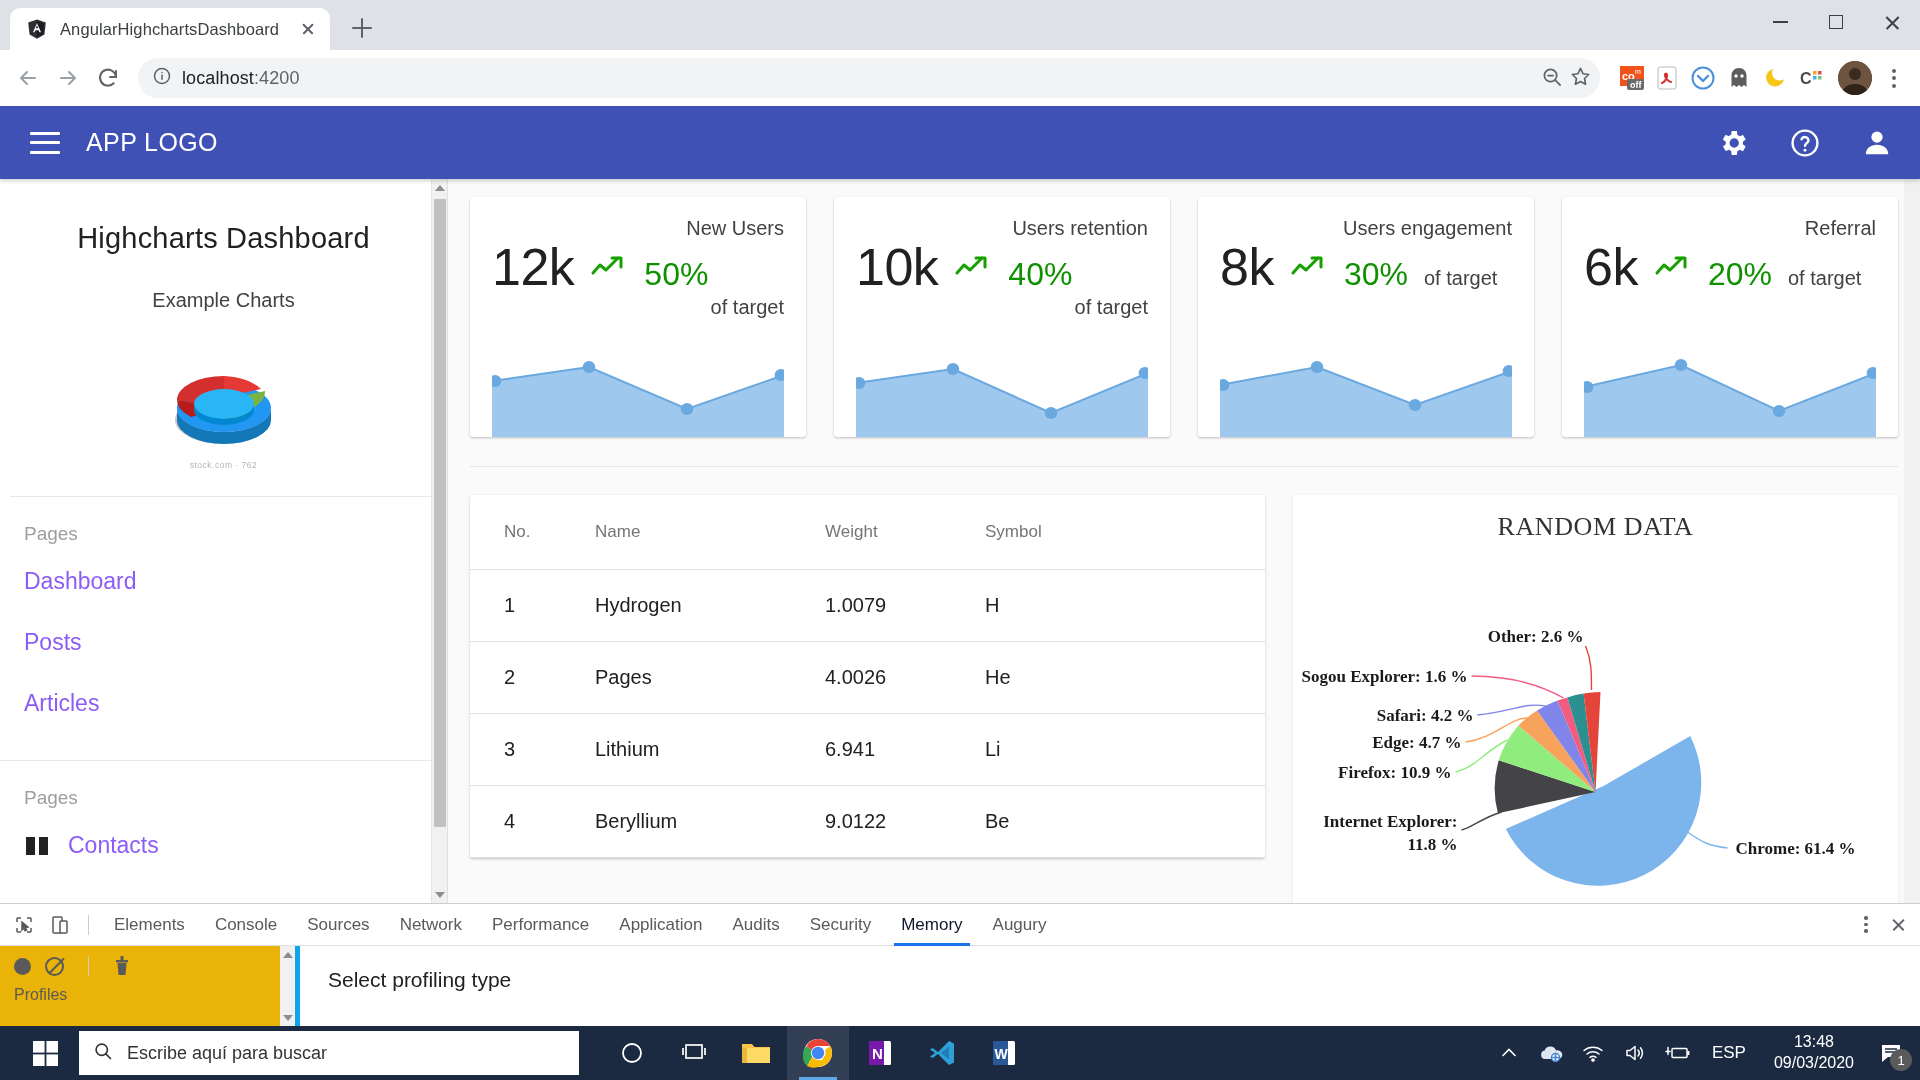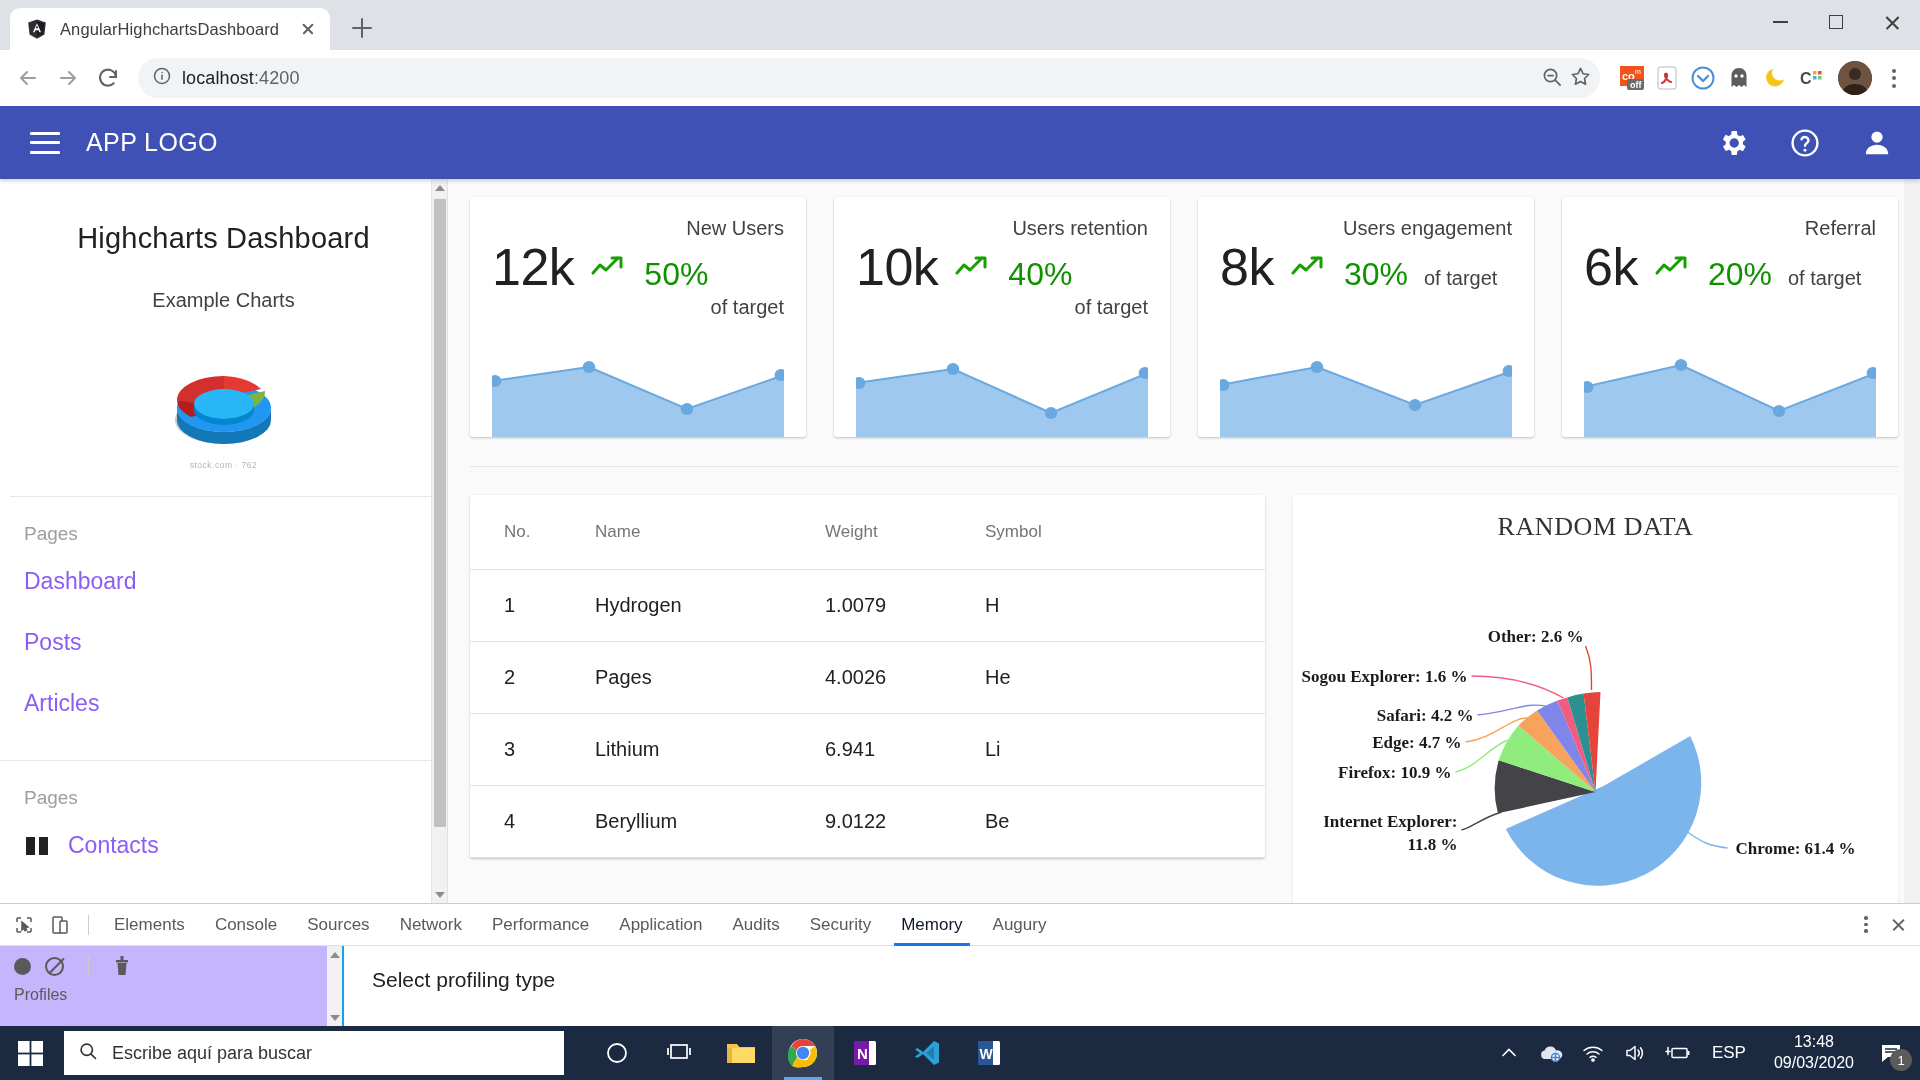--- a/index.html
+++ b/index.html
@@ -169,33 +169,33 @@
   .dt-kebab { width: 28px; height: 28px; display: flex; flex-direction: column; align-items: center; justify-content: center; gap: 3px; cursor: pointer; }
   .dt-kebab i { width: 3.5px; height: 3.5px; border-radius: 50%; background: #5f6368; }
   .dt-close { width: 28px; height: 28px; position: relative; cursor: pointer; }
   .dt-close::before, .dt-close::after {
     content: ""; position: absolute; left: 7px; top: 13px; width: 15px; height: 1.6px; background: #5f6368;
   }
   .dt-close::before { transform: rotate(45deg); }
   .dt-close::after { transform: rotate(-45deg); }
 
   .dt-body { display: flex; height: 80px; }
-  .dt-left { width: 344px; border-right: 2px solid #0ea5e9; background: #c4b5fd; position: relative; }
+  .dt-left { width: 300px; border-right: 5px solid #0ea5e9; background: #eab308; position: relative; }
   .dt-actions { height: 40px; display: flex; align-items: center; padding-left: 14px; gap: 14px; }
   .dt-record { width: 17px; height: 17px; border-radius: 50%; background: #5a5a5a; cursor: pointer; }
   .dt-clear { width: 19px; height: 19px; border: 2px solid #5a5a5a; border-radius: 50%; position: relative; cursor: pointer; }
   .dt-clear::after { content:""; position:absolute; left: -1px; top: 6.5px; width: 21px; height: 2px; background: #5a5a5a; transform: rotate(-45deg); }
   .dt-trash { width: 18px; height: 20px; position: relative; cursor: pointer; }
   .dt-profiles-label { font-size: 16px; color: #5a5a5a; padding-left: 14px; }
   .dt-left-sb { position: absolute; right: 0; top: 0; width: 15px; height: 100%; background: #f1f1f1; }
   .dt-right-pane { flex: 1 1 auto; padding: 22px 0 0 28px; background: #fff; }
   .dt-select-label { font-size: 21px; color: #202124; }
 
   
-  .taskbar { width: 1920px; height: 54px; background: #1b2a41; display: flex; align-items: center; position: relative; }
+  .taskbar { width: 1920px; height: 54px; background: #1b2a41; display: flex; align-items: center; position: relative; padding-left: 15px; }
   .tb-start { width: 62px; height: 54px; display: flex; align-items: center; justify-content: center; cursor: pointer; }
   .tb-search {
     width: 500px; height: 44px; background: #fff; display: flex; align-items: center;
     padding: 0 14px; gap: 14px; margin-left: 2px; cursor: text;
   }
   .tb-search-text { font-size: 18px; color: #333; }
   .tb-apps { display: flex; align-items: center; gap: 0; margin-left: 22px; }
   .tb-app { width: 62px; height: 54px; display: flex; align-items: center; justify-content: center; position: relative; cursor: pointer; }
   .tb-app.active { background: rgba(255,255,255,.10); }
   .tb-app.active::after { content:""; position:absolute; bottom:0; left: 12px; right: 12px; height: 3px; background: #5fa8e8; }

